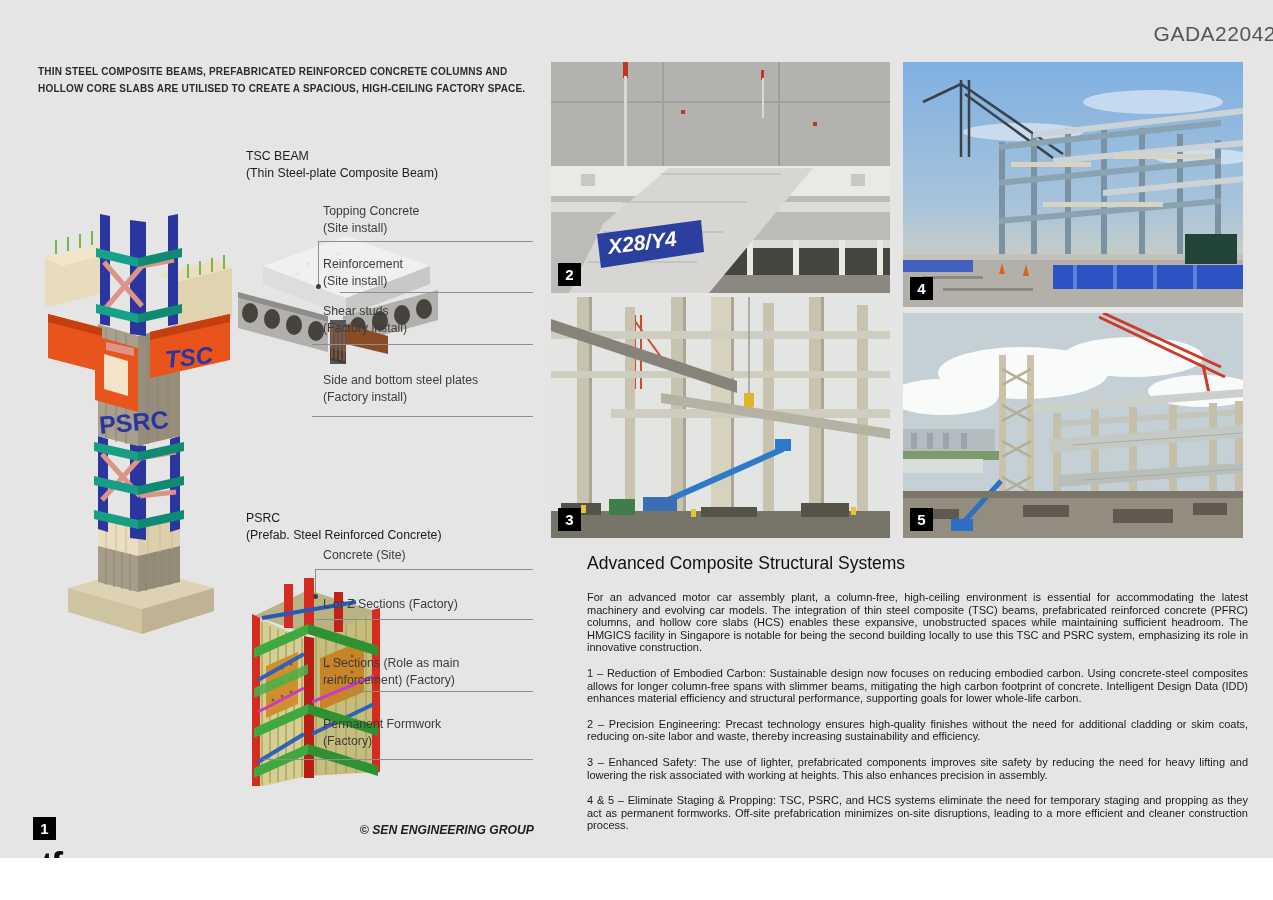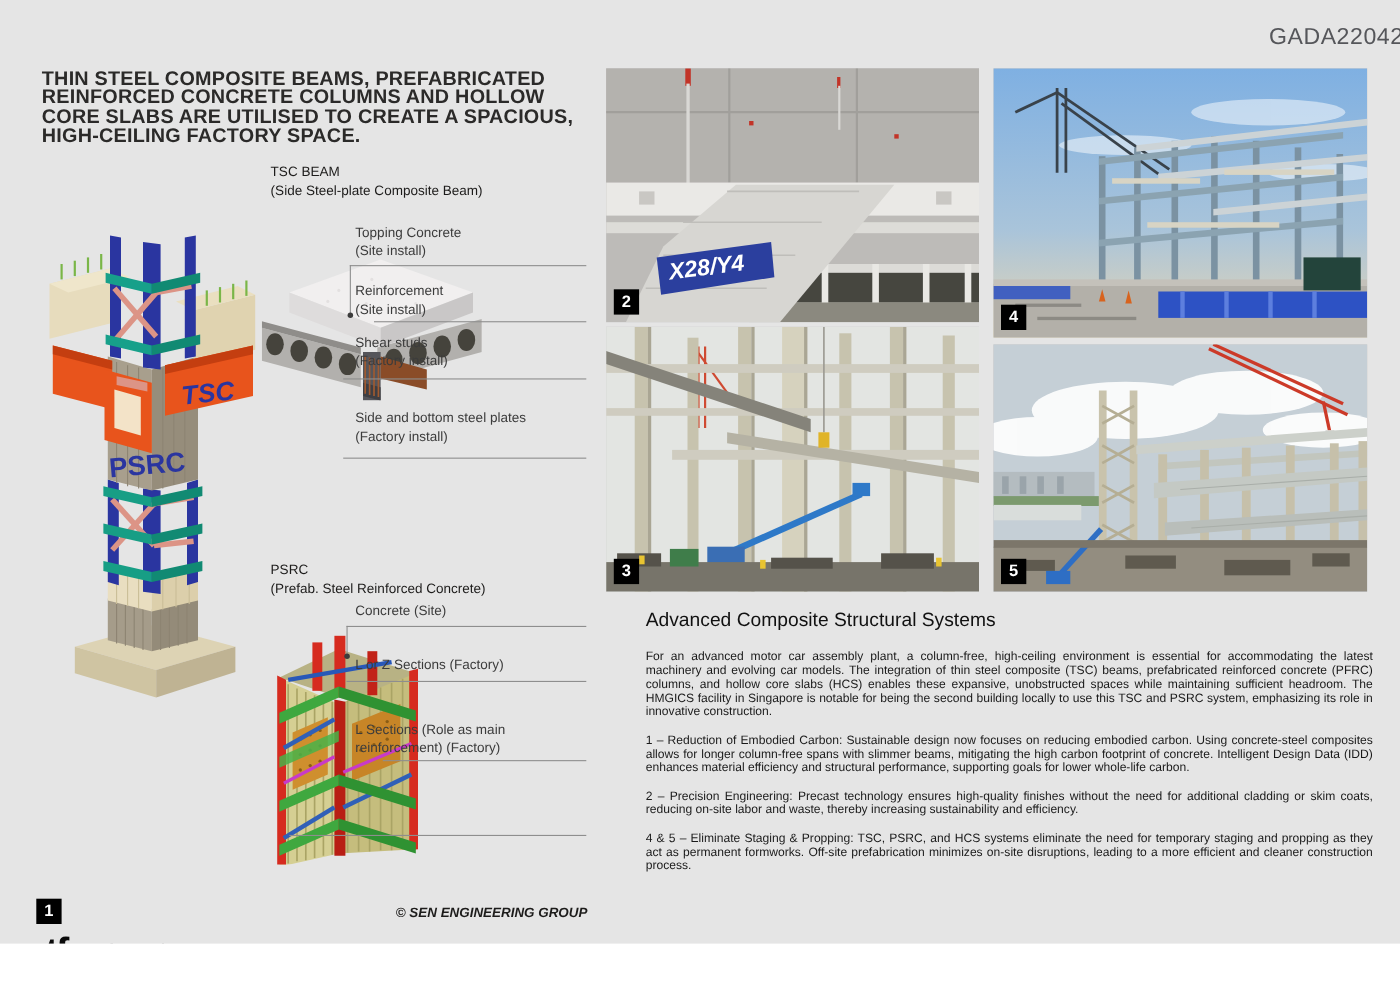--- a/index.html
+++ b/index.html
@@ -1,21 +1,21 @@
 <!DOCTYPE html>
 <html><head>
 <meta charset="utf-8">
 <style>
   html,body{margin:0;padding:0;background:#ffffff;}
   .board{position:relative;width:1273px;height:858px;background:#e5e5e5;overflow:hidden;
          font-family:"Liberation Sans", sans-serif;color:#222;padding-left:35px;}
   .abs{position:absolute;}
 
   .code{top:22px;right:32px;font-size:21px;color:#55565a;letter-spacing:.5px;}
-  .headline{top:63px;left:38px;width:490px;font-size:18px;font-weight:bold;
+  .headline{top:63px;left:38px;width:490px;font-size:10px;font-weight:bold;
             line-height:17.4px;color:#2b2a29;letter-spacing:.2px;}
 
   .sec-title{font-size:12.3px;font-weight:normal;line-height:17px;color:#1d1c1b;}
   .dlabel{width:210px;text-align:left;font-size:12.3px;line-height:17px;color:#3c3c3c;}
   .lead-h{height:0;border-top:1px solid #8e8e8e;}
   .lead-v{width:0;border-left:1px solid #8e8e8e;}
   .lead-dot{width:5px;height:5px;border-radius:50%;background:#3c3c3c;}
 
   .credit{top:823px;left:246px;width:288px;text-align:right;
           font-size:12.2px;font-weight:bold;font-style:italic;color:#1d1c1b;}
@@ -147,21 +147,21 @@
     <polygon points="64,158 88,165 88,200 64,193" fill="#f3e3c8"></polygon>
     <polygon points="110,136 190,118 190,164 110,182" fill="#e8541c"></polygon>
     <polygon points="110,136 190,118 190,126 110,144" fill="#c43e10"></polygon>
     <text x="126" y="172" font-size="24" font-weight="bold" font-style="italic" fill="#2a35a0" transform="rotate(-6 126 172)">TSC</text>
 
     <polygon points="66,146 94,152 94,160 66,154" fill="#dc9486"></polygon>
   </svg>
 
   <div class="abs sec-title" style="left:246px;top:148px">
     <div>TSC BEAM</div>
-    <div>(Side Steel-plate Composite Beam)</div>
+    <div>(Thin Steel-plate Composite Beam)</div>
   </div>
 
   <svg class="abs" style="left:238px;top:224px" width="200" height="140" viewBox="0 0 200 140">
 
     <polygon points="105,92 200,66 200,96 105,122" fill="#b2b0ad"></polygon>
     <g fill="#45433c">
       <ellipse cx="120" cy="103" rx="8" ry="10"></ellipse>
       <ellipse cx="142" cy="97" rx="8" ry="10"></ellipse>
       <ellipse cx="164" cy="91" rx="8" ry="10"></ellipse>
       <ellipse cx="186" cy="85" rx="8" ry="10"></ellipse>
@@ -303,20 +303,24 @@
   <div class="abs dlabel" style="left:323px;top:547px">
     <div>Concrete (Site)</div>
   </div>
   <div class="abs dlabel" style="left:323px;top:596px">
     <div>L or Z Sections (Factory)</div>
   </div>
   <div class="abs dlabel" style="left:323px;top:655px">
     <div>L Sections (Role as main</div>
     <div>reinforcement) (Factory)</div>
   </div>
+  <div class="abs dlabel" style="left:323px;top:716px">
+    <div>Permanent Formwork</div>
+    <div>(Factory)</div>
+  </div>
 
   <div class="abs lead-h" style="left:315px;top:569px;width:218px"></div>
   <div class="abs lead-v" style="left:315px;top:569px;height:26px"></div>
   <div class="abs lead-dot" style="left:313px;top:594px"></div>
   <div class="abs lead-h" style="left:315px;top:619px;width:218px"></div>
   <div class="abs lead-h" style="left:348px;top:691px;width:185px"></div>
   <div class="abs lead-h" style="left:263px;top:759px;width:270px"></div>
 
   <div class="abs credit">© SEN ENGINEERING GROUP</div>
 
@@ -584,20 +588,21 @@
         </g>
     </svg>
     <div class="badge">5</div>
   </div>
 
   <div class="abs article">
     <h1>Advanced Composite Structural Systems</h1>
     <p>For an advanced motor car assembly plant, a column-free, high-ceiling environment is essential for accommodating the latest machinery and evolving car models. The integration of thin steel composite (TSC) beams, prefabricated reinforced concrete (PFRC) columns, and hollow core slabs (HCS) enables these expansive, unobstructed spaces while maintaining sufficient headroom. The HMGICS facility in Singapore is notable for being the second building locally to use this TSC and PSRC system, emphasizing its role in innovative construction.</p>
     <p>1 – Reduction of Embodied Carbon: Sustainable design now focuses on reducing embodied carbon. Using concrete-steel composites allows for longer column-free spans with slimmer beams, mitigating the high carbon footprint of concrete. Intelligent Design Data (IDD) enhances material efficiency and structural performance, supporting goals for lower whole-life carbon.</p>
     <p>2 – Precision Engineering: Precast technology ensures high-quality finishes without the need for additional cladding or skim coats, reducing on-site labor and waste, thereby increasing sustainability and efficiency.</p>
+    <p>3 – Enhanced Safety: The use of lighter, prefabricated components improves site safety by reducing the need for heavy lifting and lowering the risk associated with working at heights. This also enhances precision in assembly.</p>
     <p>4 &amp; 5 – Eliminate Staging &amp; Propping: TSC, PSRC, and HCS systems eliminate the need for temporary staging and propping as they act as permanent formworks. Off-site prefabrication minimizes on-site disruptions, leading to a more efficient and cleaner construction process.</p>
   </div>
 
   <div class="abs badge1">1</div>
   <div class="abs rtf">rtf</div>
   <div class="abs award">Global Architecture &amp; Design Awards 2024</div>
   <div class="abs bottomrule"></div>
 
 </div>
 

